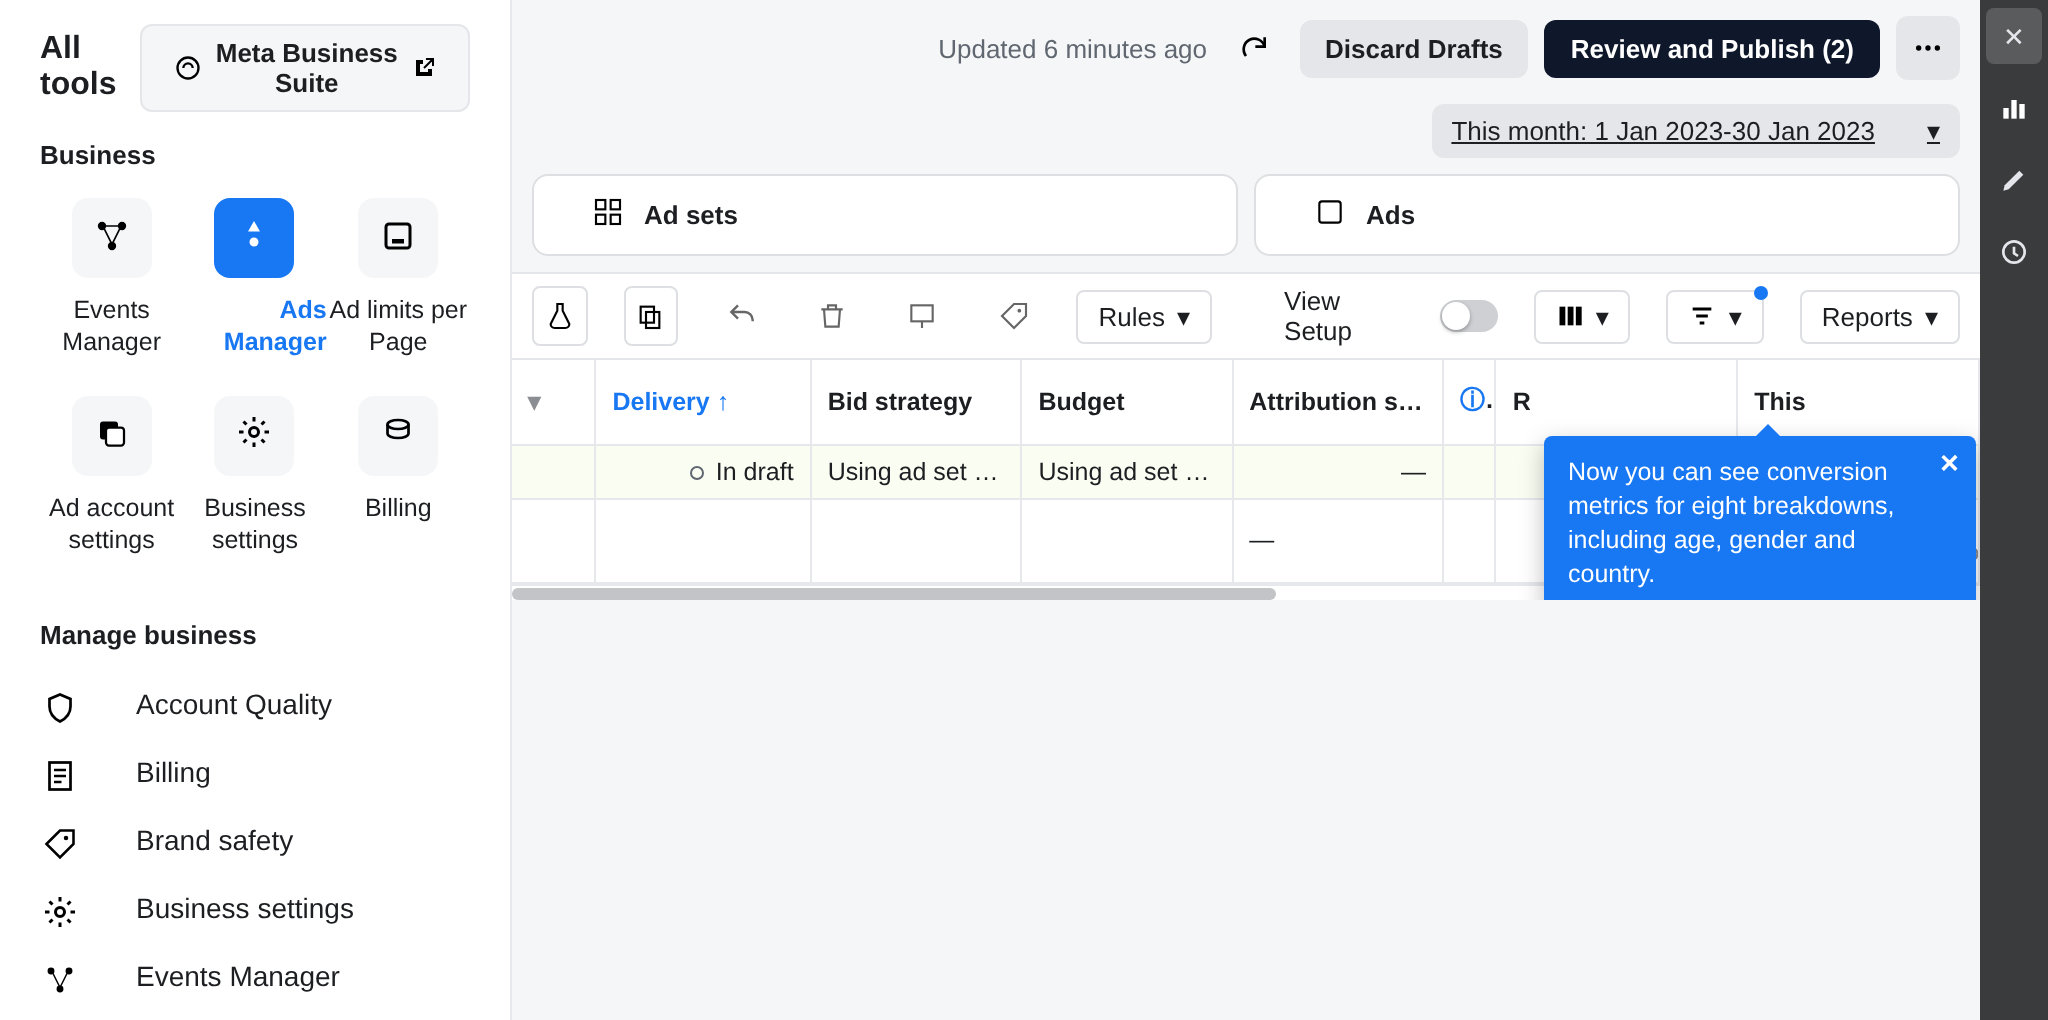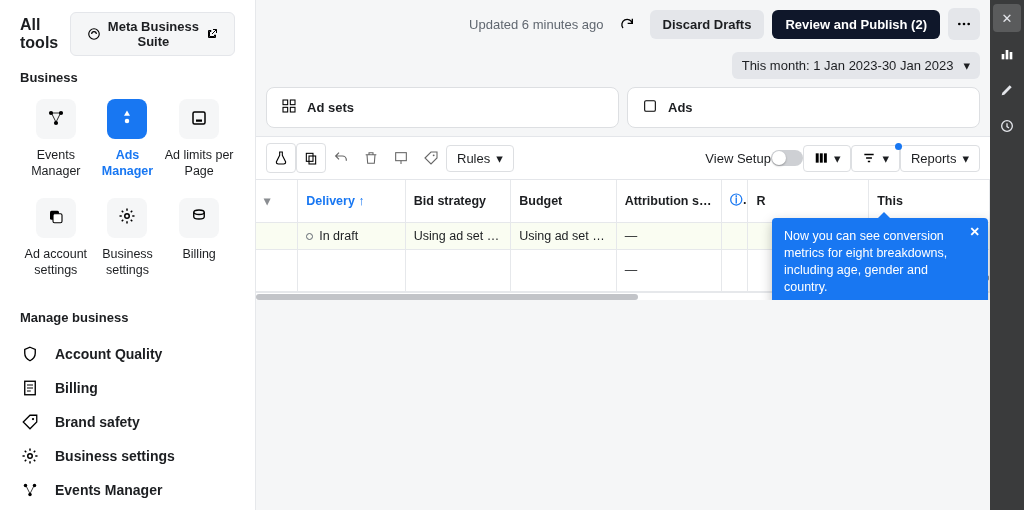--- a/index.html
+++ b/index.html
@@ -11,53 +11,53 @@
   .sb-top { display: flex; align-items: center; justify-content: space-between; margin-bottom: 14px; }
   .sb-title { font-size: 16px; font-weight: 700; }
   .mbs-btn { display: inline-flex; align-items: center; gap: 6px; background: #f5f6f7; border: 1px solid #e4e6ea; padding: 6px 16px; border-radius: 6px; font-size: 13px; font-weight: 600; color: #1c1e21; cursor: pointer; }
   .icon-stub { display: inline-flex; width: 14px; height: 14px; align-items: center; justify-content: center; }
   .sb-sec-title { font-size: 13px; font-weight: 700; color: #1c1e21; margin: 8px 0 12px; }
   .grid3 { display: grid; grid-template-columns: repeat(3, 1fr); gap: 2px 0; }
   .tile { display: flex; flex-direction: column; align-items: center; text-align: center; cursor: pointer; padding: 2px 0 14px; }
   .tile .box { width: 40px; height: 40px; background: #f5f6f7; border-radius: 8px; display: flex; align-items: center; justify-content: center; margin-bottom: 8px; }
   .tile .box.active { background: #1877f2; }
   .tile .label { font-size: 12.5px; line-height: 1.3; }
-  .tile.active .label { color: #1877f2; font-weight: 600; }
+  .tile.active .label { color: #1877f2; font-weight: 600; text-align: right; }
   .mb-list { list-style: none; padding: 0; }
-  .mb-item { display: flex; align-items: center; gap: 15px; padding: 7px 0; cursor: pointer; font-size: 14px; font-weight: bold; }
+  .mb-item { display: flex; align-items: flex-start; gap: 28px; padding: 7px 0; cursor: pointer; font-size: 14px; }
   .mb-item .micon { width: 20px; height: 20px; display: inline-flex; align-items: center; justify-content: center; }
 
   
   .main { flex: 1; display: flex; flex-direction: column; min-width: 0; background: #f5f6f7; }
   .topbar { display: flex; align-items: center; justify-content: flex-end; gap: 8px; padding: 8px 10px; background: #f5f6f7; }
   .muted { color: #606770; font-size: 13px; }
   .btn { display: inline-flex; align-items: center; gap: 6px; border: 1px solid transparent; padding: 6px 12px; border-radius: 6px; font-size: 13px; font-weight: 600; cursor: pointer; }
   .btn-flat { background: #e4e6ea; color: #1c1e21; }
   .btn-primary { background: #0f172a; color: #fff; }
   .btn-icon { width: 32px; height: 32px; display: inline-flex; align-items: center; justify-content: center; background: #e4e6ea; border-radius: 6px; cursor: pointer; }
   .icon-btn { width: 30px; height: 30px; display: inline-flex; align-items: center; justify-content: center; border-radius: 4px; cursor: pointer; color: #444; }
 
   .daterange-row { display: flex; justify-content: flex-end; padding: 4px 10px 8px; }
-  .daterange { background: #e4e6ea; border-radius: 6px; padding: 6px 10px; font-size: 13px; display: inline-flex; align-items: center; gap: 10px; cursor: pointer; }
+  .daterange { background: #e4e6ea; border-radius: 6px; padding: 6px 10px; font-size: 13px; display: inline-flex; align-items: center; gap: 26px; cursor: pointer; text-decoration: underline; }
 
   .tabs-row { display: flex; gap: 8px; padding: 0 10px 8px; }
-  .tab-card { flex: 1; background: #fff; border: 1px solid #dddfe2; border-radius: 8px; padding: 10px 14px; display: flex; align-items: center; gap: 10px; cursor: pointer; font-weight: 600; }
-
-  .toolbar { display: flex; align-items: center; gap: 0; padding: 6px 10px; background: #fff; border-top: 1px solid #e4e6ea; border-bottom: 1px solid #e4e6ea; }
+  .tab-card { flex: 1; background: #fff; border: 1px solid #dddfe2; border-radius: 8px; padding: 10px 29px; display: flex; align-items: center; gap: 10px; cursor: pointer; font-weight: 600; }
+
+  .toolbar { display: flex; align-items: center; gap: 18px; padding: 6px 10px; background: #fff; border-top: 1px solid #e4e6ea; border-bottom: 1px solid #e4e6ea; }
   .toolbar .spacer { flex: 1; }
   .rules-btn, .sm-btn { display: inline-flex; align-items: center; gap: 6px; padding: 5px 10px; border: 1px solid #dddfe2; background: #fff; border-radius: 4px; font-size: 13px; cursor: pointer; }
   .toggle { width: 32px; height: 16px; background: #ced0d4; border-radius: 8px; position: relative; }
   .toggle::after { content: ""; position: absolute; width: 14px; height: 14px; background: #fff; border-radius: 50%; top: 1px; left: 1px; box-shadow: 0 1px 2px rgba(0,0,0,0.3); }
 
   .table-wrap { position: relative; background: #fff; overflow: hidden; }
   table { border-collapse: collapse; width: 100%; table-layout: fixed; }
   th, td { border-right: 1px solid #e6e8eb; border-bottom: 1px solid #e6e8eb; padding: 6px 8px; font-size: 12.5px; text-align: left; vertical-align: middle; white-space: nowrap; overflow: hidden; text-overflow: ellipsis; }
   th { font-weight: 600; color: #1c1e21; height: 42px; background: #fff; }
   th.sorted { color: #1877f2; }
-  .row-even td { background: #fafdf2; }
+  .row-even td { background: #fafdf2; text-align: right; }
   .row-total td { background: #fff; height: 42px; }
   .draft-dot { width: 7px; height: 7px; border-radius: 50%; border: 1.5px solid #606770; display: inline-block; margin-right: 6px; vertical-align: middle; }
   .fake-hscroll { height: 8px; background: transparent; border-top: 1px solid #e6e8eb; position: relative; }
   .fake-hscroll::before { content: ""; position: absolute; left: 0; width: 52%; height: 6px; top: 1px; background: #c2c4c8; border-radius: 3px; }
 
   .tooltip { position: absolute; top: 38px; right: 2px; background: #1877f2; color: #fff; padding: 10px 28px 10px 12px; border-radius: 4px; font-size: 12.5px; width: 216px; line-height: 1.35; box-shadow: 0 4px 12px rgba(0,0,0,0.25); z-index: 10; }
   .tooltip::before { content: ""; position: absolute; top: -6px; right: 98px; border-left: 6px solid transparent; border-right: 6px solid transparent; border-bottom: 6px solid #1877f2; }
   .tooltip .close { position: absolute; top: 6px; right: 8px; cursor: pointer; font-weight: 700; }
   .info-ico { color: #1877f2; font-weight: 700; }
 

